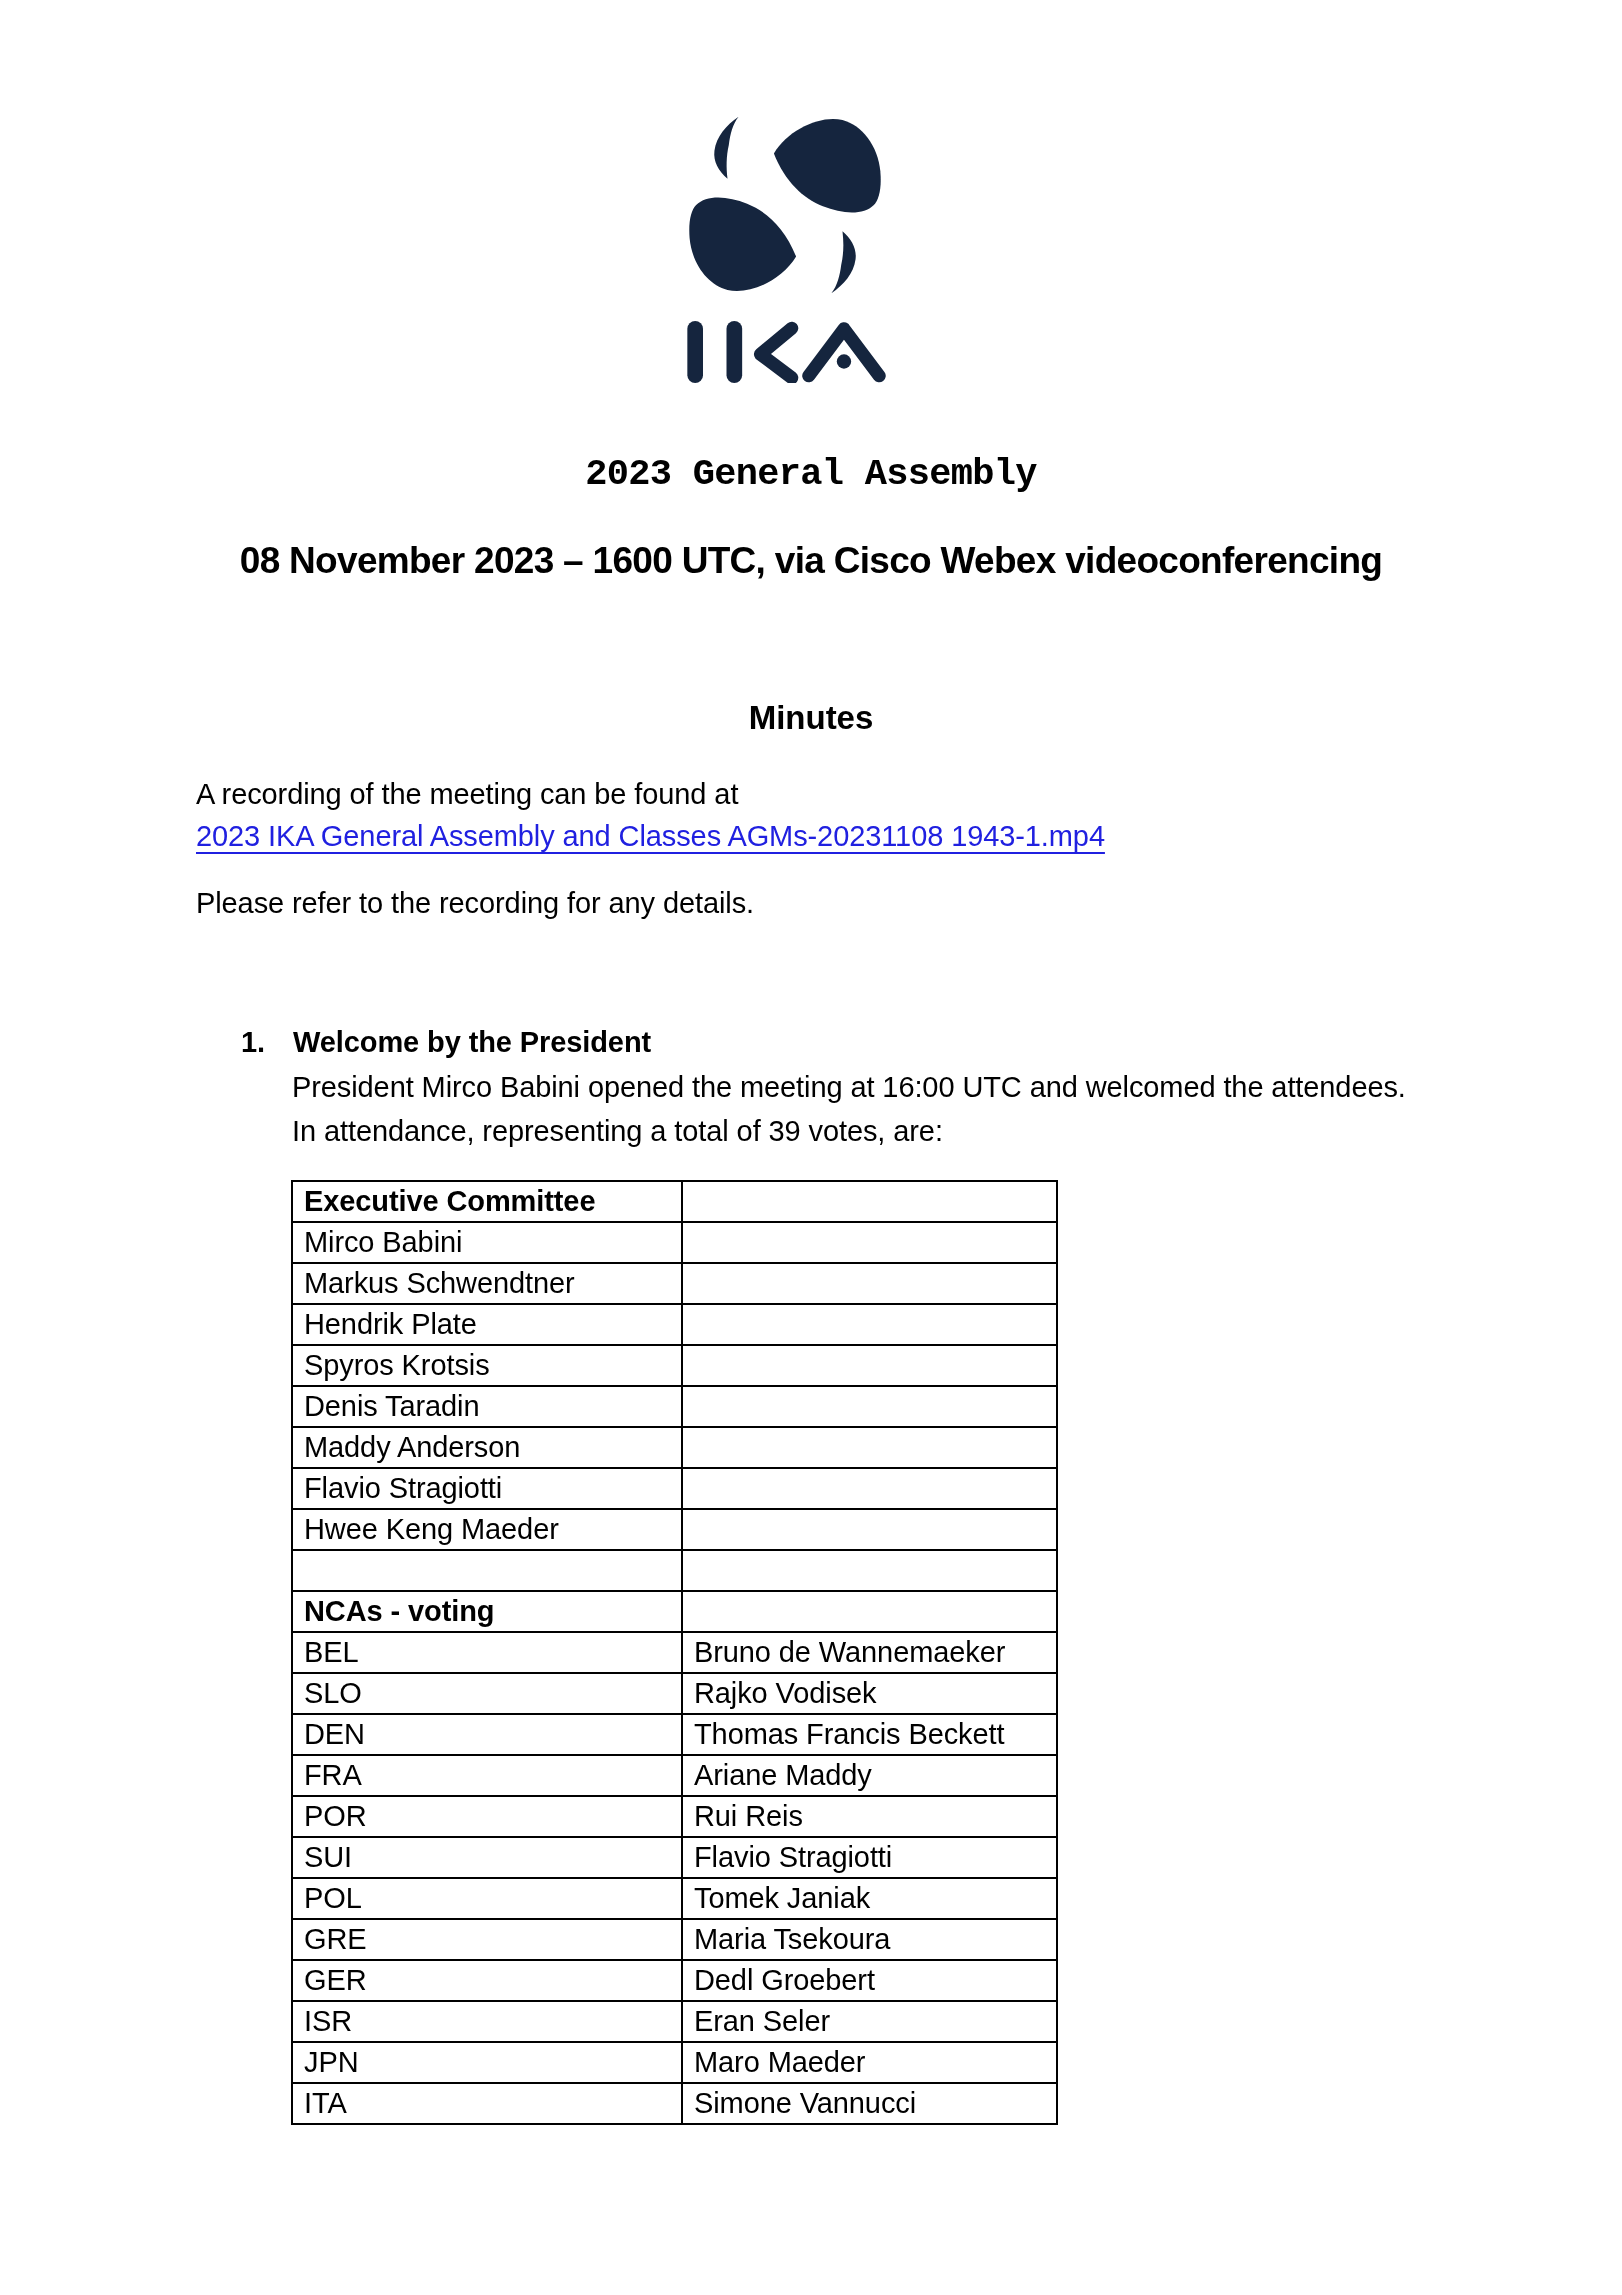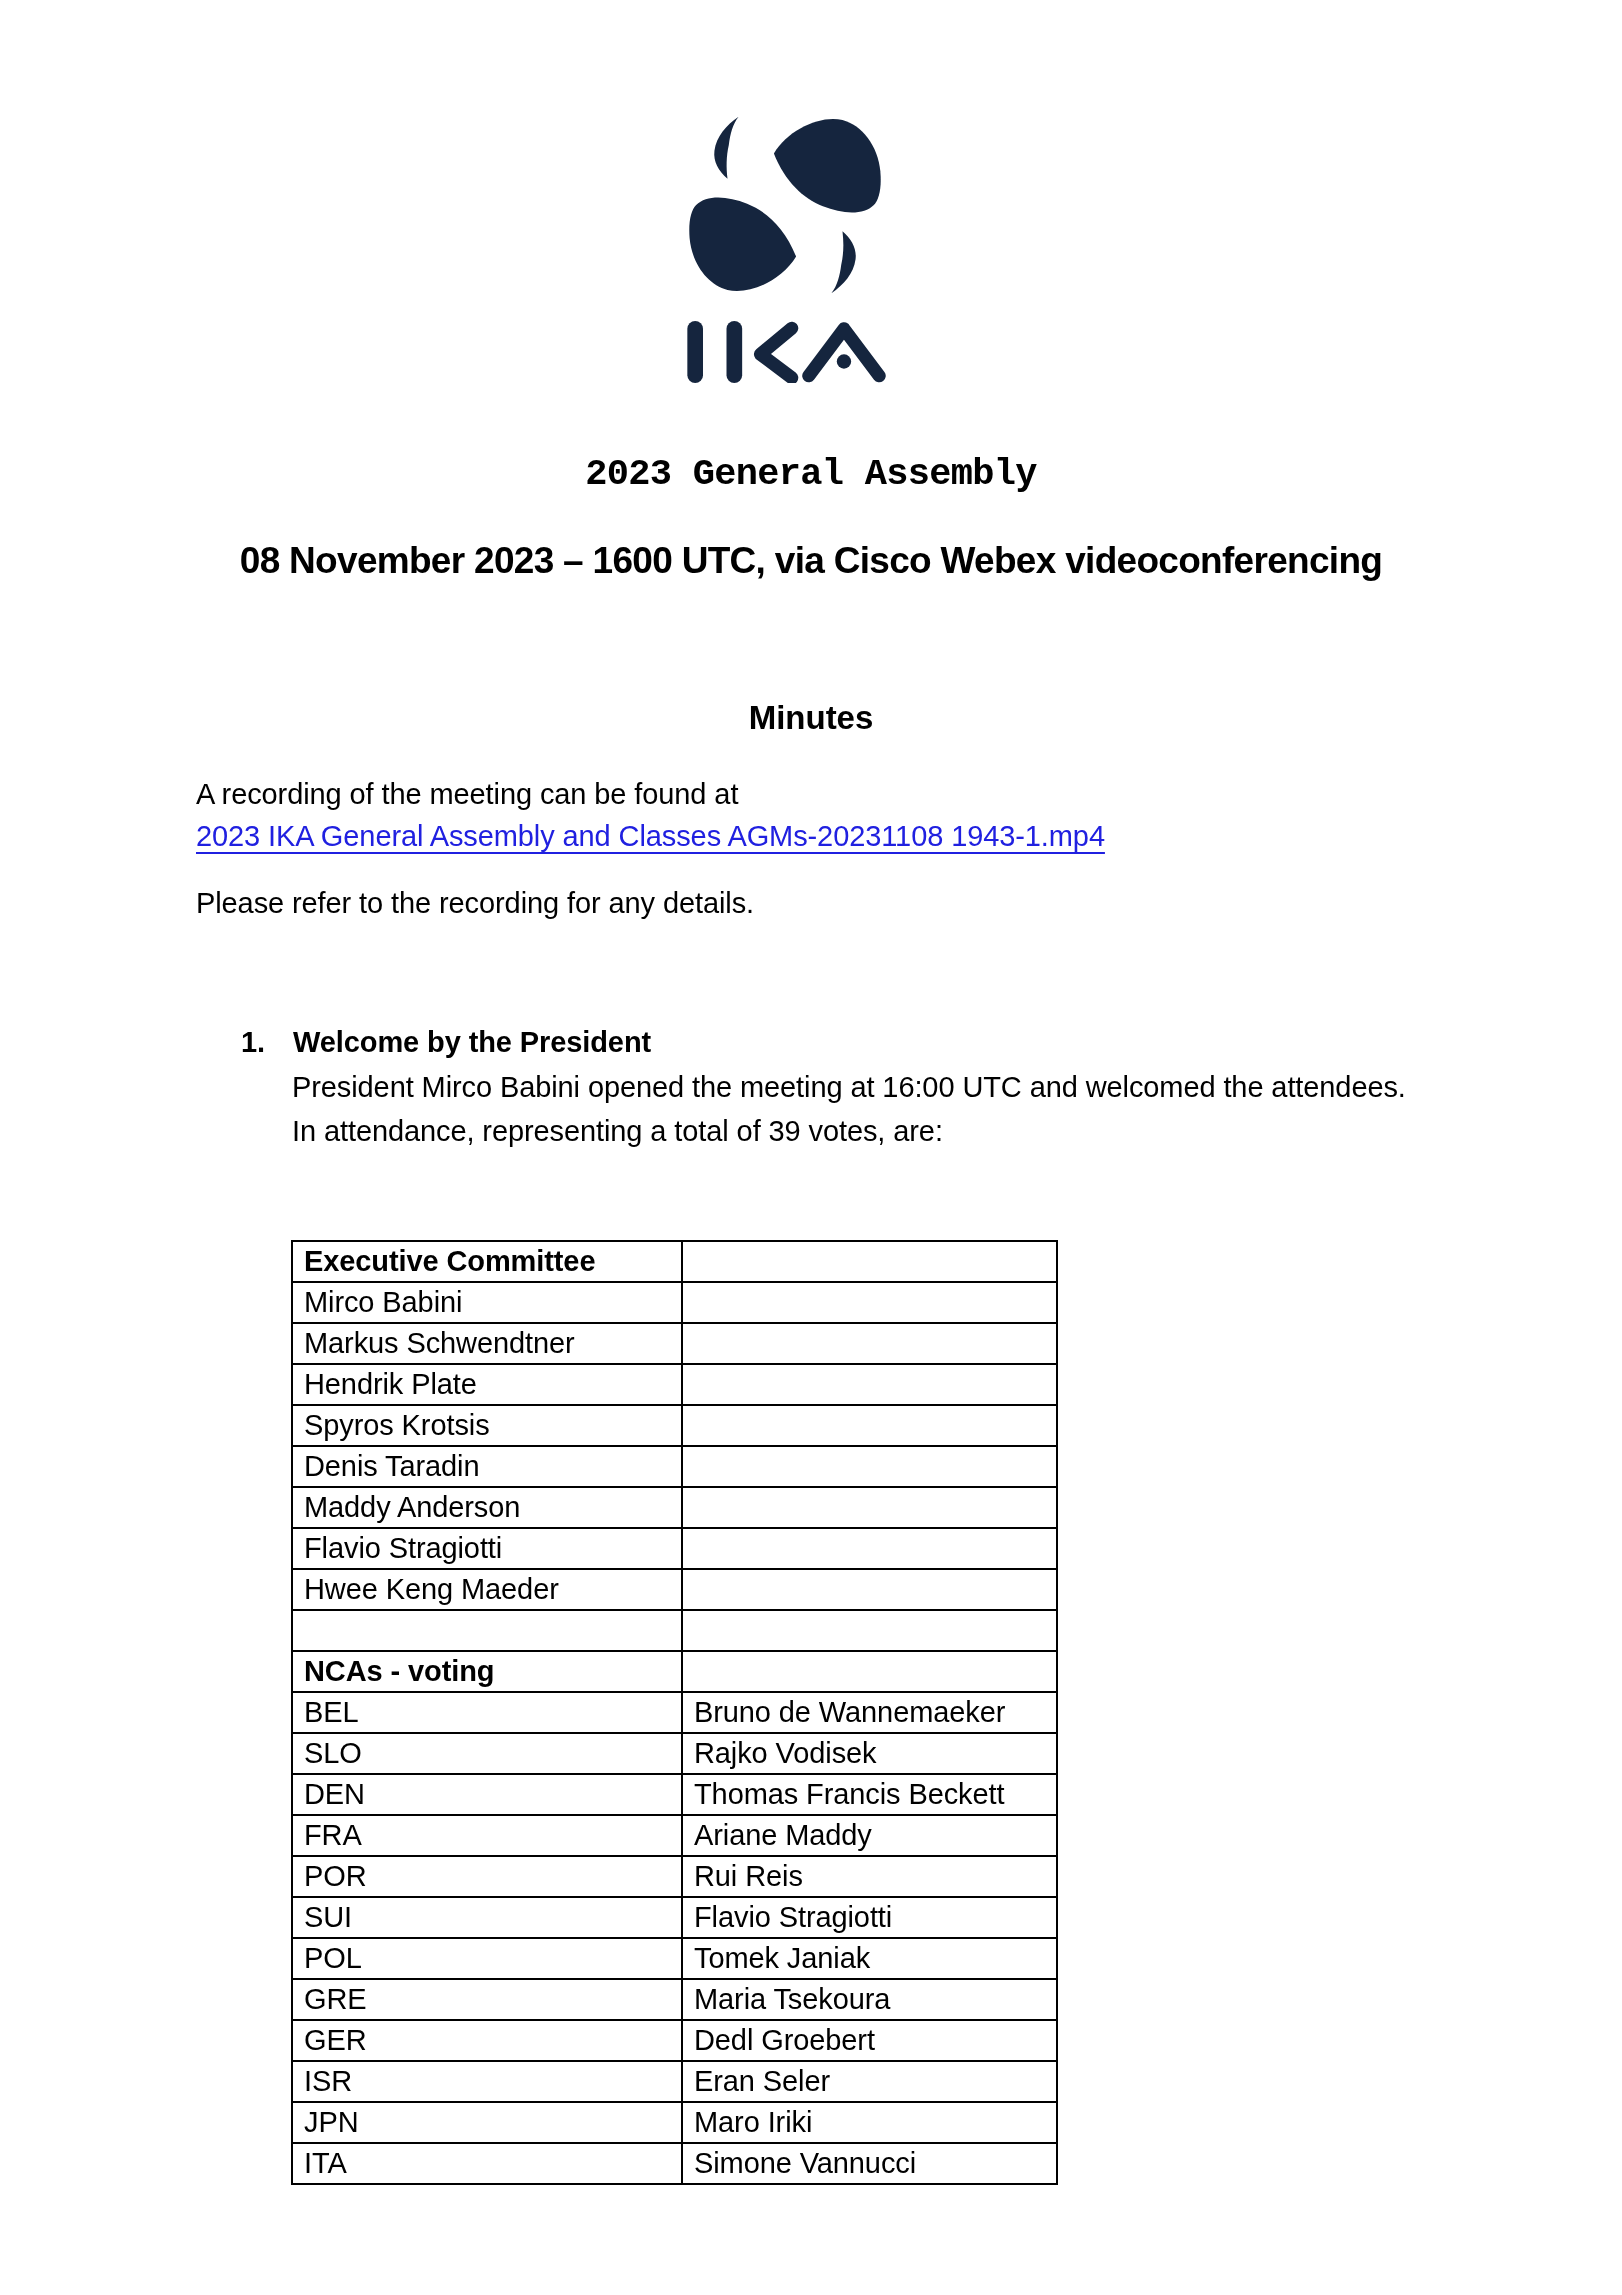--- a/index.html
+++ b/index.html
@@ -116,21 +116,21 @@
 
   <div class="abs body-text list-item" style="left:241px; top:1021px;">
     <span class="list-num">1.</span><span>Welcome by the President</span>
   </div>
 
   <div class="abs body-text" style="left:292px; top:1065px; line-height:44px;">
     <span class="para-line">President Mirco Babini opened the meeting at 16:00 UTC and welcomed the attendees.</span>
     <span class="para-line">In attendance, representing a total of 39 votes, are:</span>
   </div>
 
-  <table class="attendance abs" style="left:291px; top:1240px; width:765px;">
+  <table class="attendance abs" style="left:291px; top:1180px; width:765px;">
     <colgroup>
       <col style="width:390px">
       <col style="width:375px">
     </colgroup>
     <tbody id="attendance-body">
         <tr>
           <td class="bold-cell">Executive Committee</td>
           <td class="bold-cell"></td>
         </tr>
         <tr>
@@ -208,21 +208,21 @@
         <tr>
           <td>GER</td>
           <td>Dedl Groebert</td>
         </tr>
         <tr>
           <td>ISR</td>
           <td>Eran Seler</td>
         </tr>
         <tr>
           <td>JPN</td>
-          <td>Maro Iriki</td>
+          <td>Maro Maeder</td>
         </tr>
         <tr>
           <td>ITA</td>
           <td>Simone Vannucci</td>
         </tr>
       </tbody>
   </table>
 
 </div>
 

